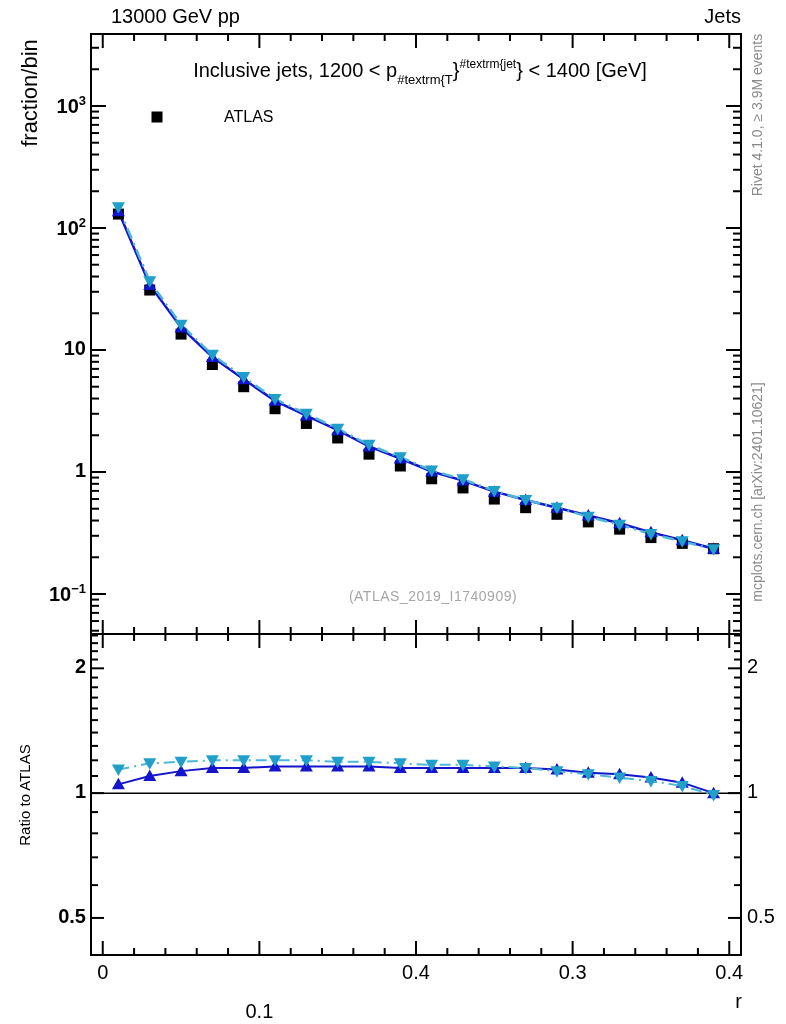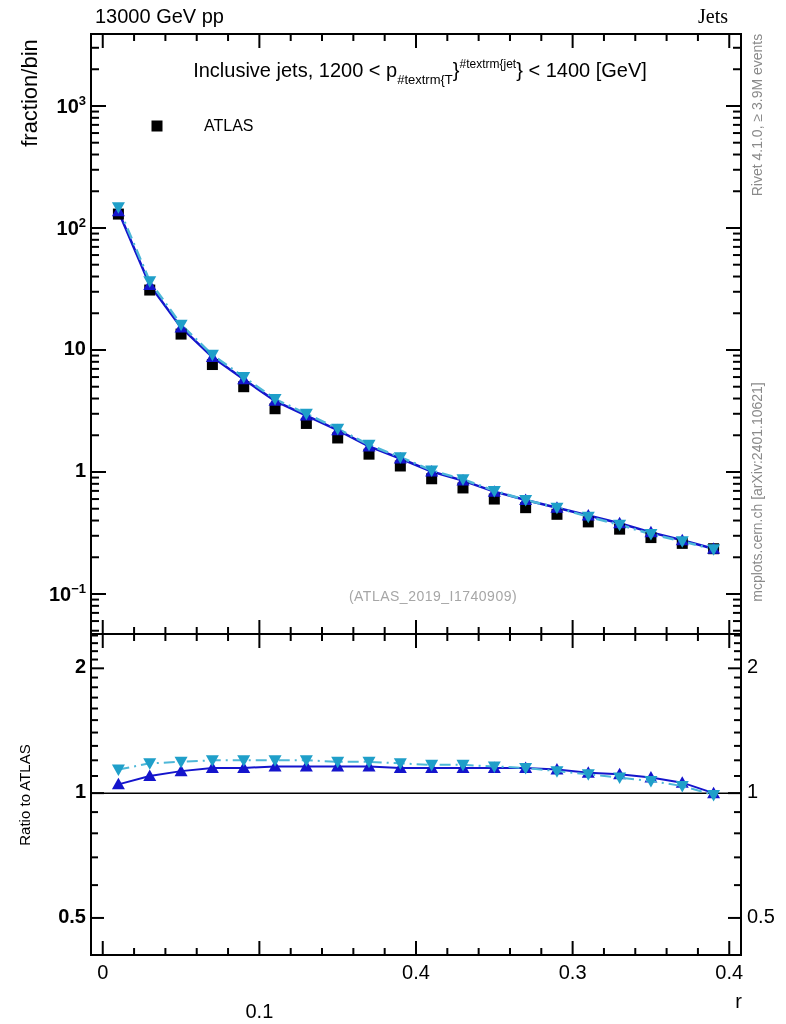--- a/index.html
+++ b/index.html
@@ -4,34 +4,34 @@
 <style>
   html,body{margin:0;padding:0;}
   body{
     width:786px;height:1024px;position:relative;background:#ffffff;
     font-family:"Liberation Sans","DejaVu Sans",sans-serif;color:#000;
     overflow:hidden;
   }
   .abs{position:absolute;white-space:nowrap;}
   #chart-svg{position:absolute;left:0;top:0;}
   .top-label{font-size:20px;top:5px;}
-  #energy-label{left:95px;}
-  #jets-label{right:58px;text-align:right;font-family:Liberation Serif, serif;}
+  #energy-label{left:111px;}
+  #jets-label{right:45px;text-align:right;}
   #plot-title{left:420px;top:72px;transform:translate(-50%,-50%);font-size:20px;}
   #plot-title .sub{font-size:13px;vertical-align:-7px;}
   #plot-title .sup{font-size:12px;vertical-align:9px;text-align:right;}
   #yaxis-title{left:30px;top:93px;transform:translate(-50%,-50%) rotate(-90deg);font-size:22px;}
   #ratio-yaxis-title{left:24px;top:795px;transform:translate(-50%,-50%) rotate(-90deg);font-size:15px;}
   #xaxis-title{right:44px;top:990px;font-size:20px;}
   #watermark{left:421px;top:596px;transform:translate(-50%,-50%);font-size:14px;color:#a6a6a6;letter-spacing:.5px;margin-left:12px;}
   .credit{color:#8a8a8a;font-size:14px;transform:translate(-50%,-50%) rotate(-90deg);}
   #credit-top{left:757px;top:115px;}
   #credit-bottom{left:757px;top:492px;}
   #legend{left:124px;top:108px;}
-  .legend-row{display:flex;align-items:flex-end;height:27px;}
+  .legend-row{display:flex;align-items:flex-start;height:27px;gap:20px;}
   .legend-sample{width:66px;height:18px;flex:0 0 66px;}
   .legend-text{margin-left:14px;font-size:16px;}
   .tick-label{position:absolute;font-size:20px;}
   .ylab{text-align:right;width:60px;font-weight:bold;}
   .ylab sup{font-size:13px;}
   .xlab{width:60px;text-align:center;}
 </style>
 </head>
 <body>
 

